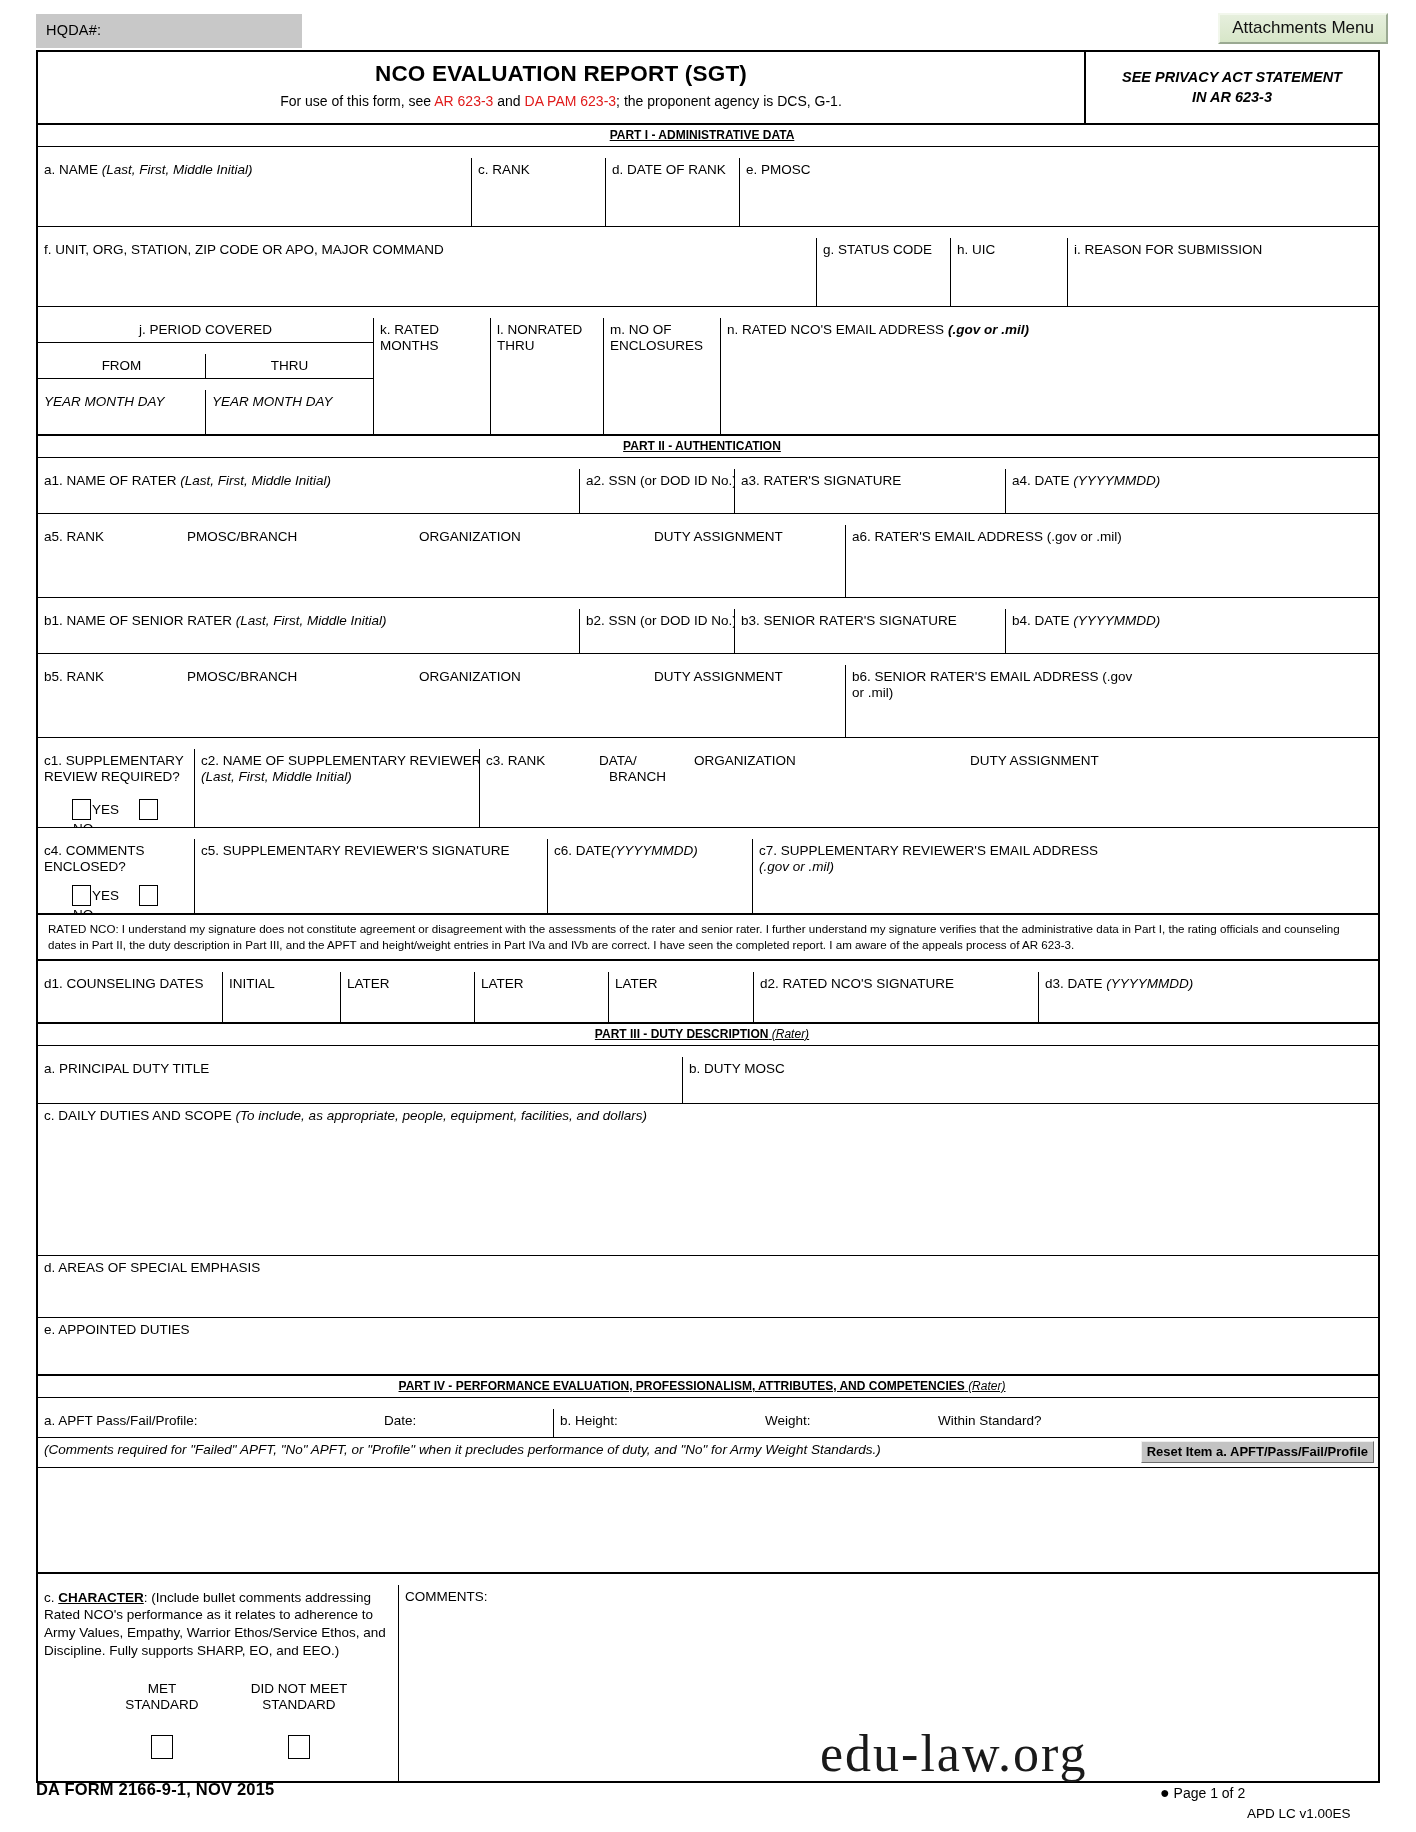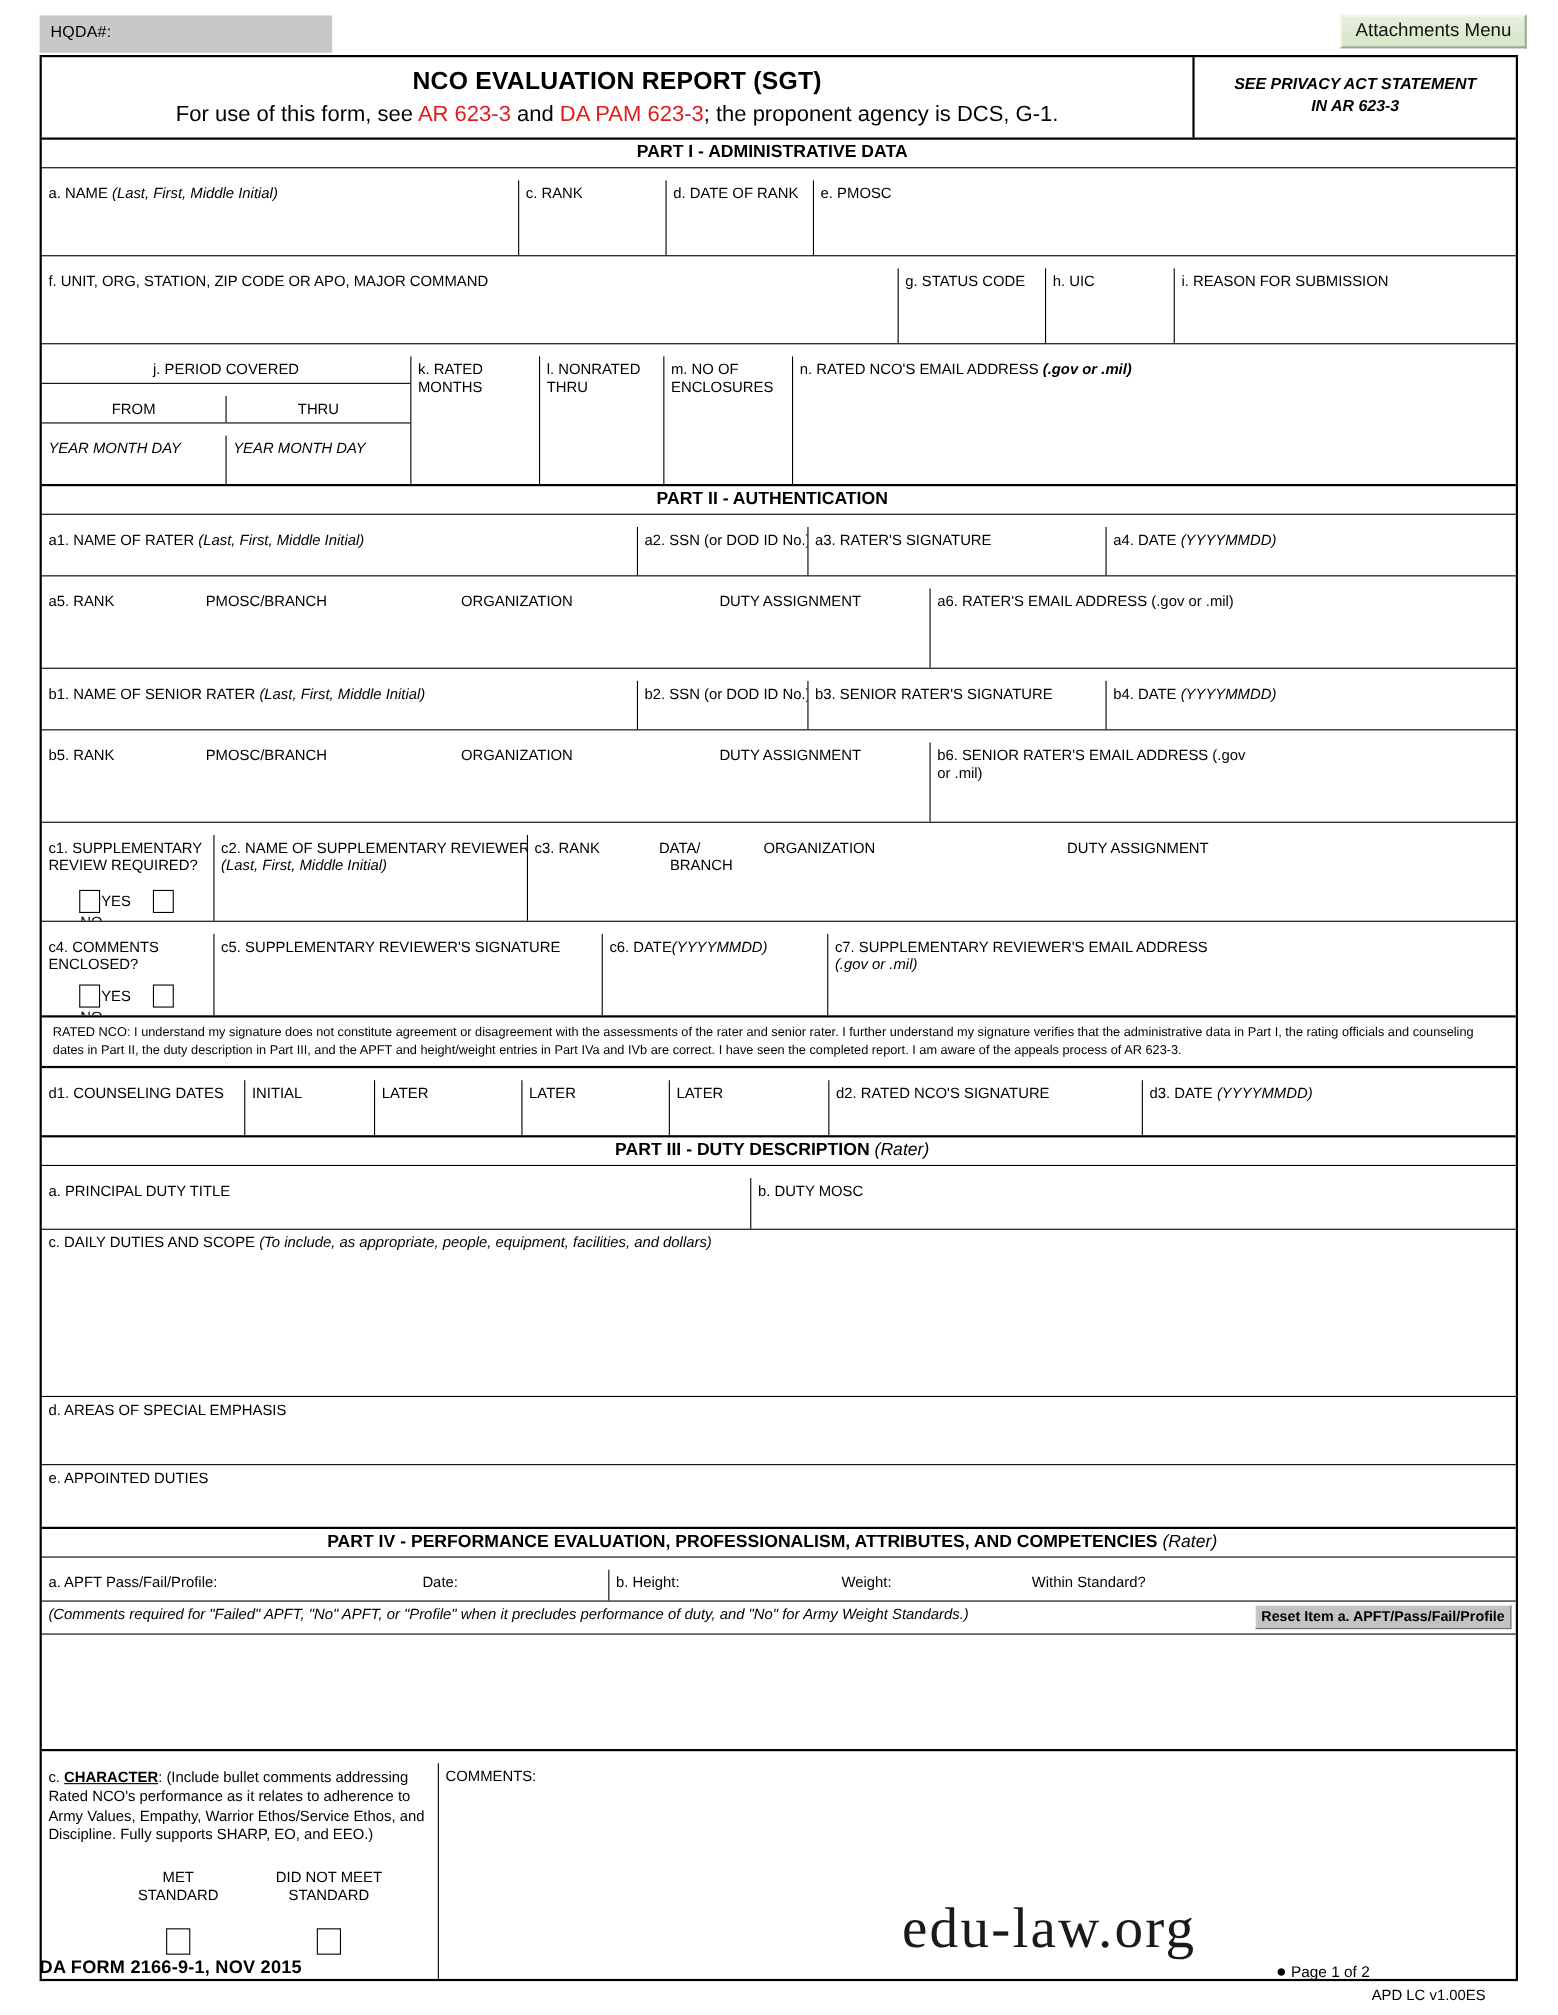--- a/index.html
+++ b/index.html
@@ -65,30 +65,31 @@
 
   .lbl { font-size: 13.5px; line-height: 1.18; white-space: nowrap; }
   .lbl-wrap { white-space: normal; }
   .ital { font-style: italic; }
   .bold { font-weight: bold; }
 
   
   .hdr-row { display:flex; border-bottom: 2.5px solid #000; }
   .hdr-main { flex: 1 1 auto; text-align:center; padding: 9px 4px 9px 4px; border-right: 2.5px solid #000;}
   .hdr-title { font-size: 22.5px; font-weight: bold; letter-spacing: .2px; }
-  .hdr-sub { font-size: 20px; margin-top: 6px; }
+  .hdr-sub { font-size: 14px; margin-top: 6px; }
   .red { color: #e01b1b; }
   .hdr-right { width: 292px; text-align:center; padding: 16px 8px; }
   .hdr-right div { font-size: 14.5px; font-weight: bold; font-style: italic; line-height: 1.35; }
 
   .part-band {
-    text-align:center; font-weight:bold; font-size:16px;
+    text-align:center; font-weight:bold; font-size:12px;
     padding: 3px 12px 4px 0;
     border-bottom: 1.3px solid #000;
     border-top: 1.3px solid #000;
+    text-decoration: underline;
   }
   .part-band .nb { font-weight: normal; font-style: italic; }
 
   
   .cbx {
     display:inline-block; width:19px; height:21px;
     border: 1.6px solid #000; background:#fff;
     vertical-align: middle;
   }
   .cbx-lg { width:22px; height:24px; }

